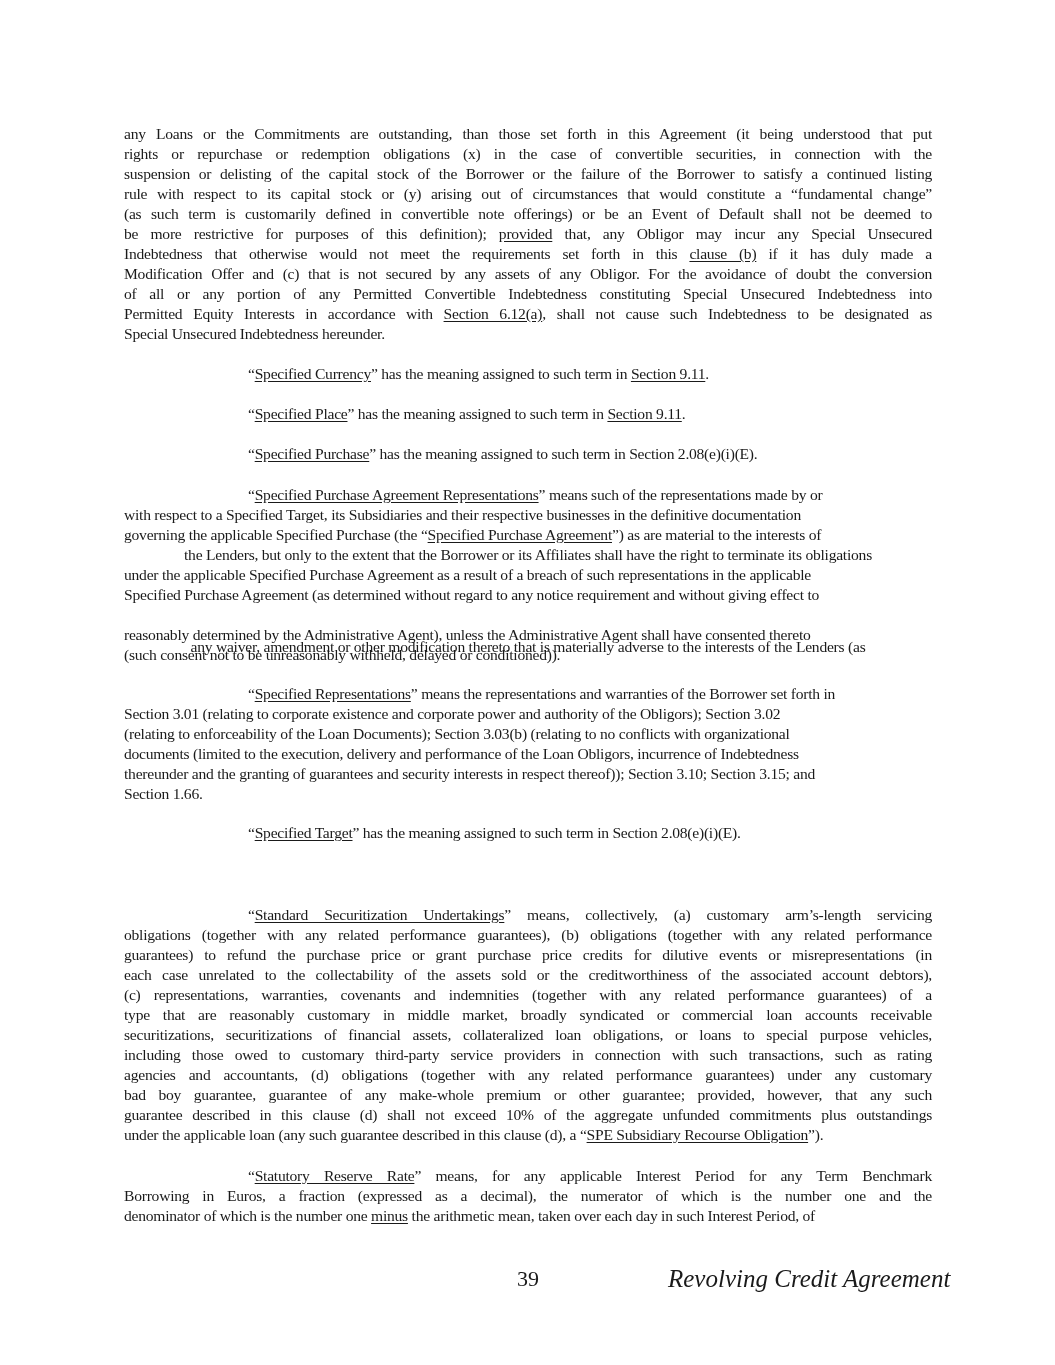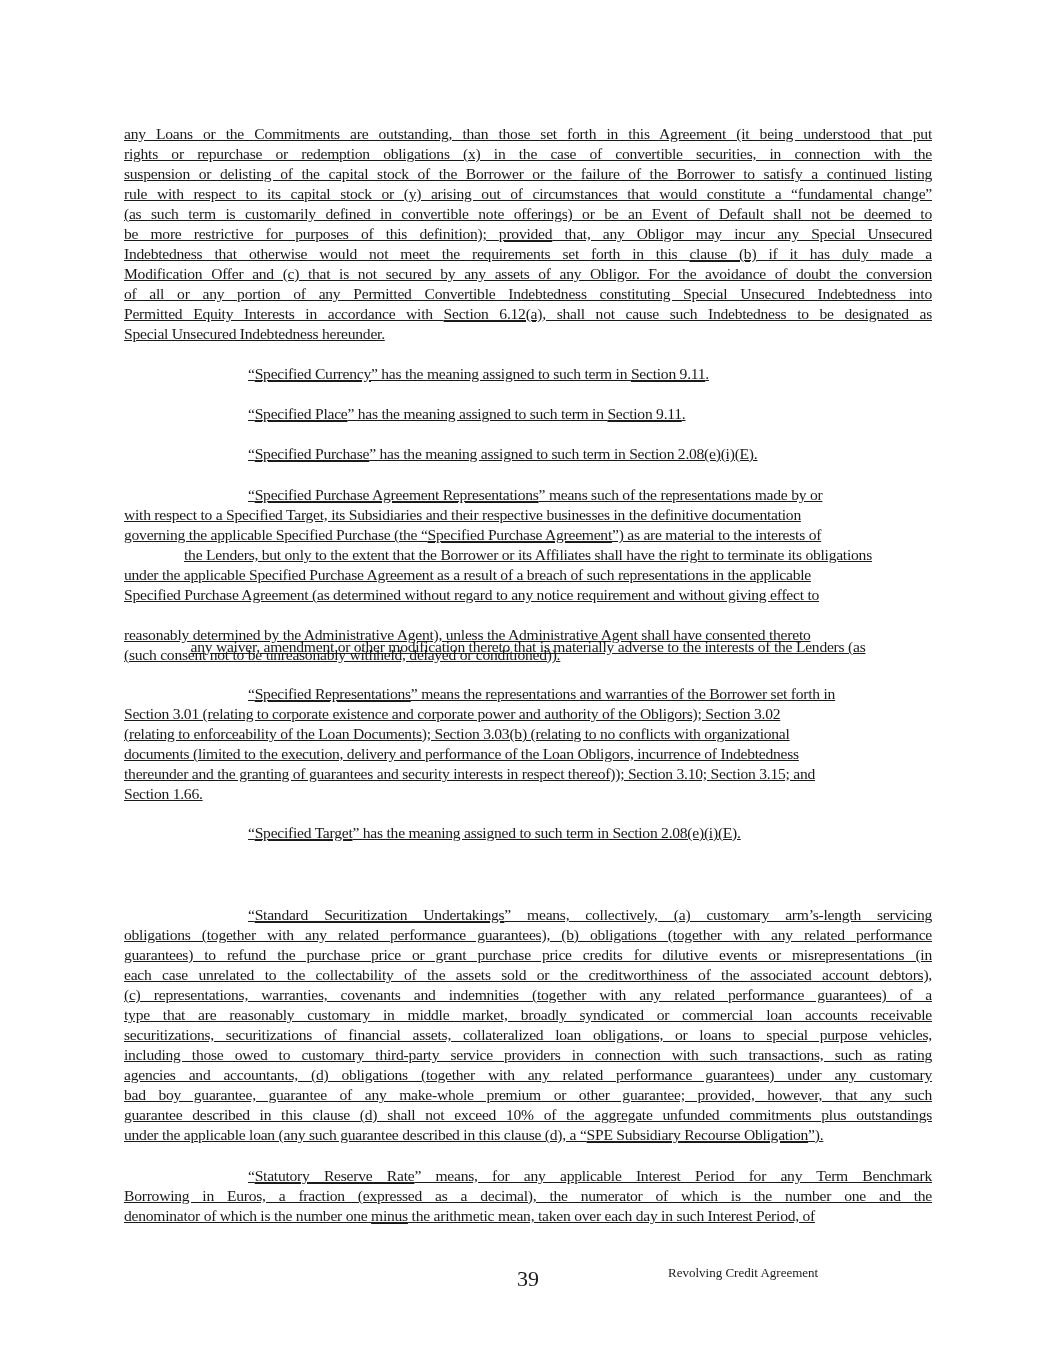--- a/index.html
+++ b/index.html
@@ -1,27 +1,27 @@
 <!DOCTYPE html>
 <html><head>
 <meta charset="utf-8">
 <style>
   html, body { margin:0; padding:0; background:#ffffff; }
   body { width:1055px; height:1365px; position:relative; overflow:hidden; }
   .page { position:absolute; left:0; top:0; width:1055px; height:1365px; background:#fff; }
   .ln {
     position:absolute; left:124px; width:808px;
     font-family:"Liberation Serif", serif; font-size:15.6px; line-height:20px;
-    color:#1a1a1a; white-space:nowrap; letter-spacing:-0.25px;text-decoration:underline;
+    color:#1a1a1a; white-space:nowrap; letter-spacing:-0.25px;
   }
   .ln.j { text-align:justify; text-align-last:justify; }
   .ln.ind { left:248px; width:684px; }
   .u { text-decoration:underline; text-underline-offset:2px; }
   .footer-num { position:absolute; left:517px; top:1266px; font-family:"Liberation Serif", serif; font-size:22px; color:#1a1a1a; }
-  .footer-title { position:absolute; left:668px; top:1265px; font-family:"Liberation Serif", serif; font-size:13px; color:#1a1a1a; }
+  .footer-title { position:absolute; left:668px; top:1265px; font-family:"Liberation Serif", serif; font-size:25px; font-style:italic; color:#1a1a1a; }
 </style>
 </head>
 <body>
 
 <div class="page">
   <div id="body-text">
       <div>
         <div class="ln j" style="top: 124px;">any Loans or the Commitments are outstanding, than those set forth in this Agreement (it being understood that put</div>
         <div class="ln j" style="top: 144px;">rights or repurchase or redemption obligations (x) in the case of convertible securities, in connection with the</div>
         <div class="ln j" style="top: 164px;">suspension or delisting of the capital stock of the Borrower or the failure of the Borrower to satisfy a continued listing</div>

